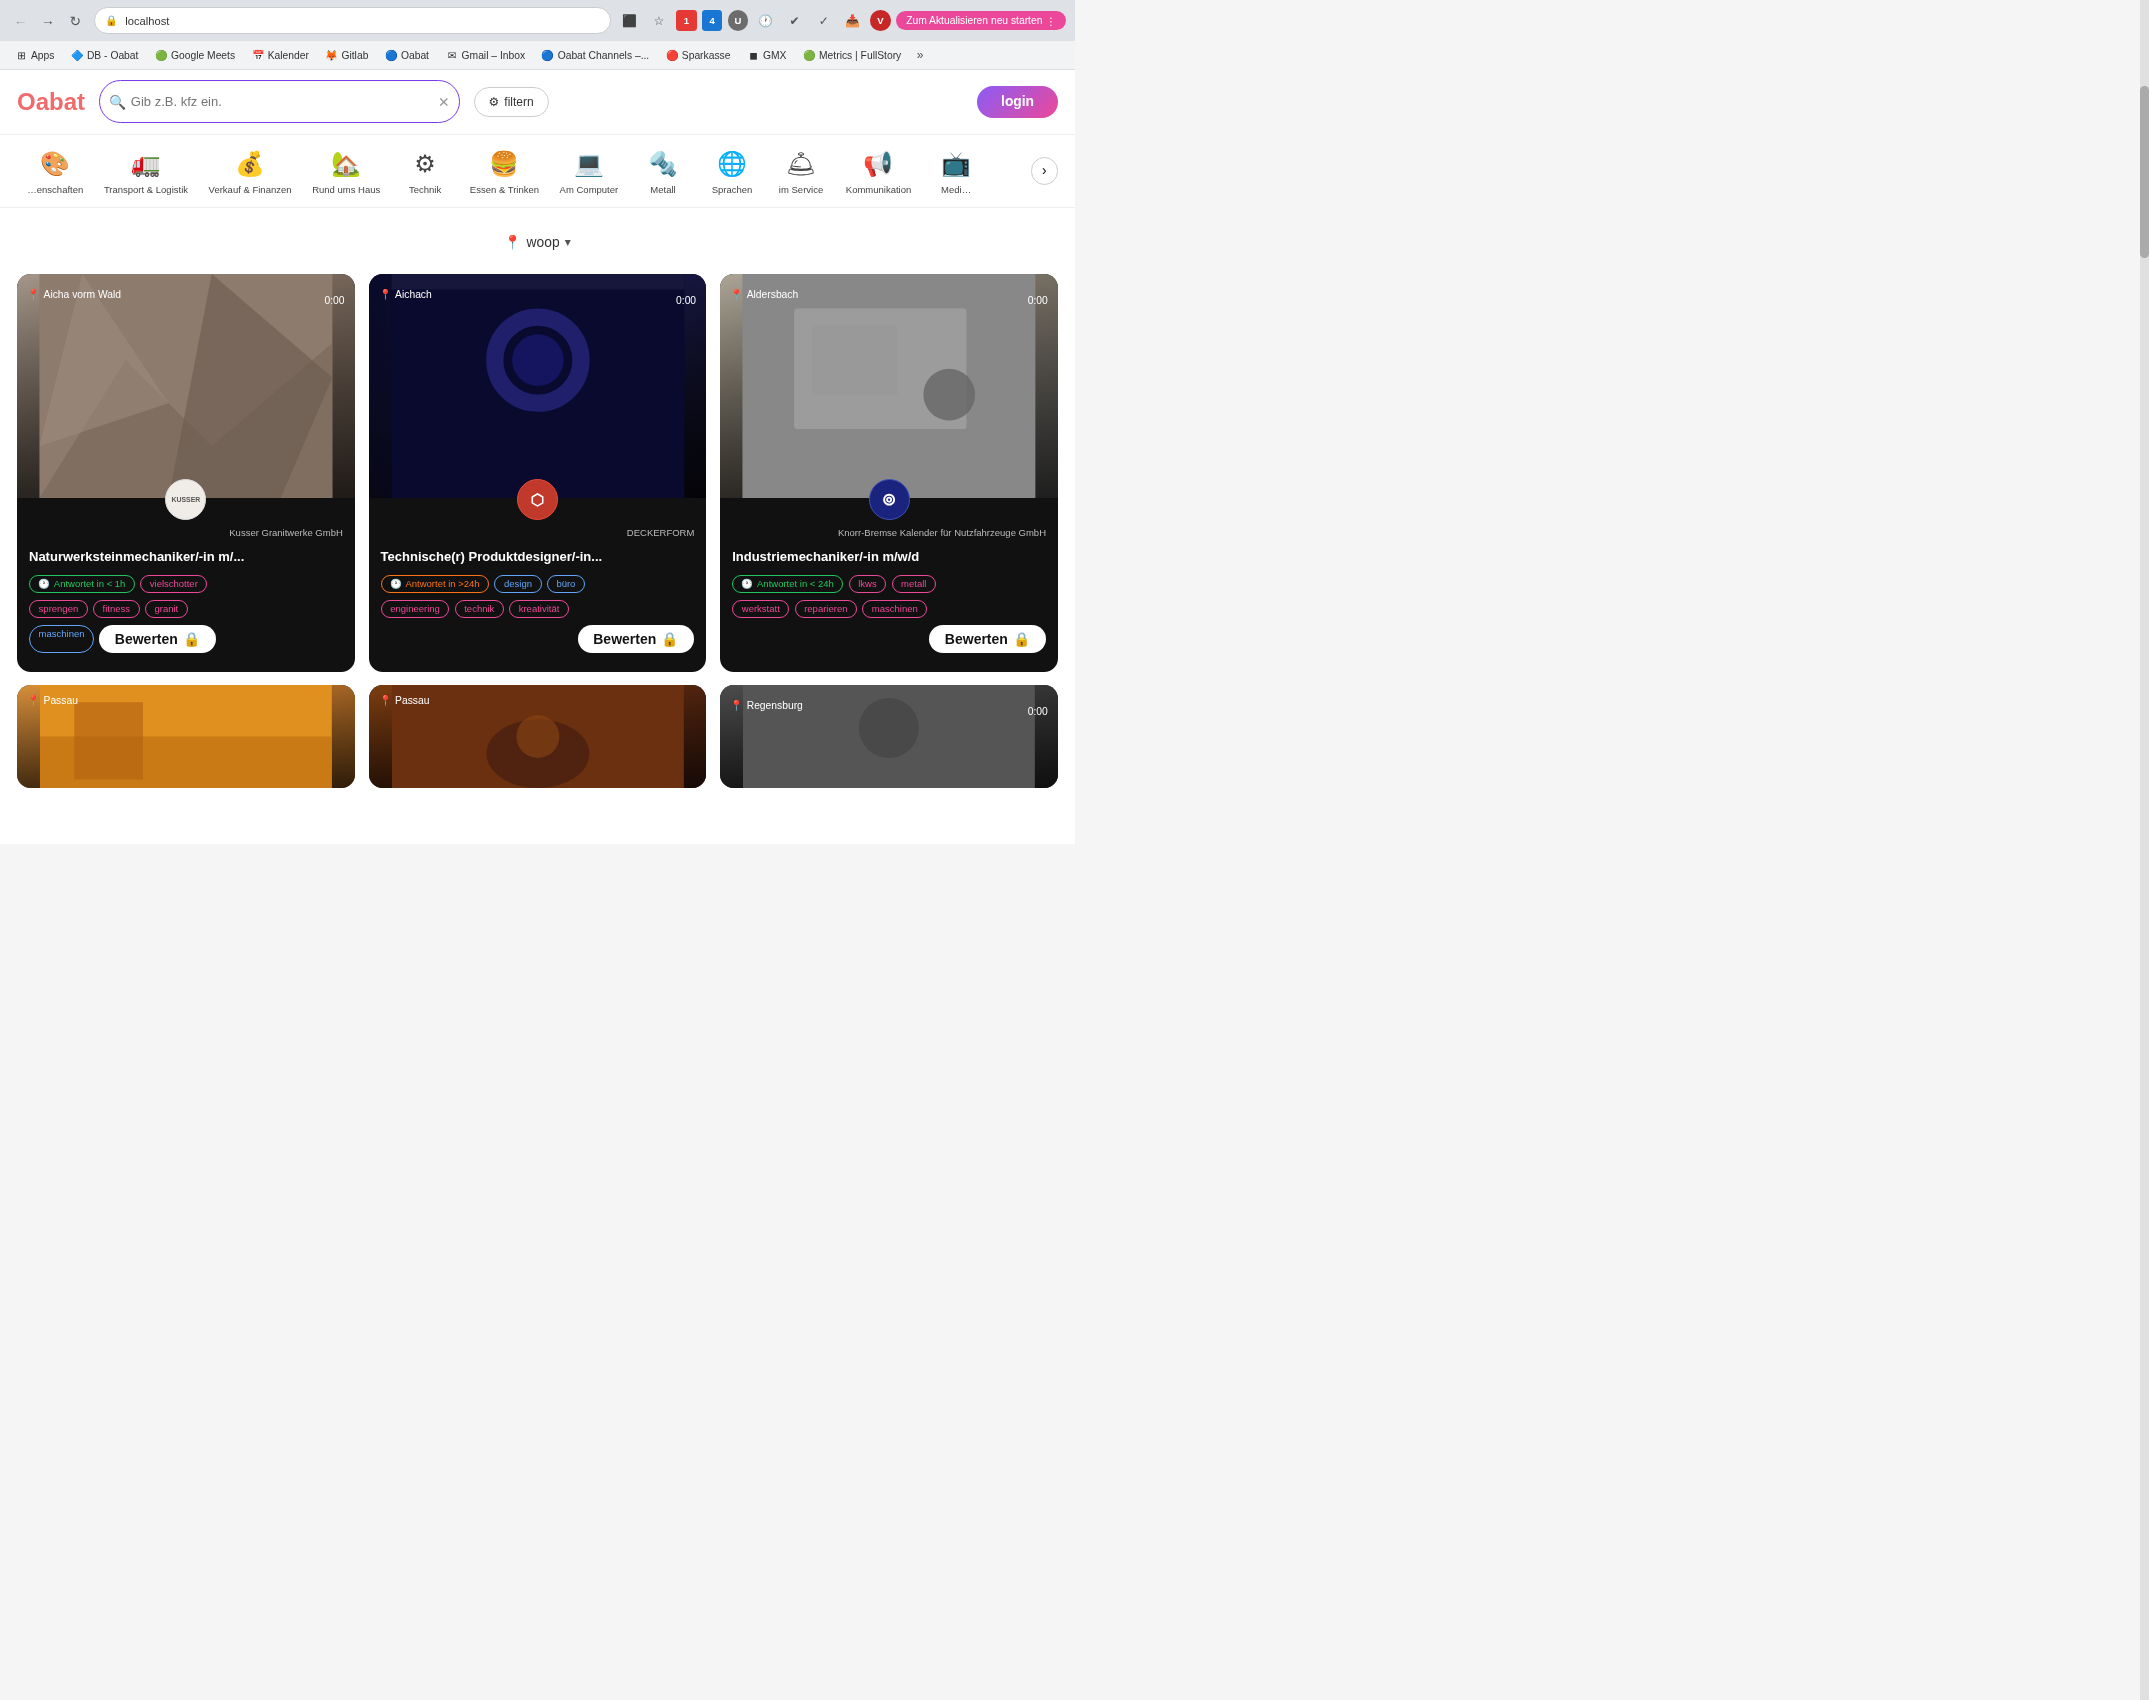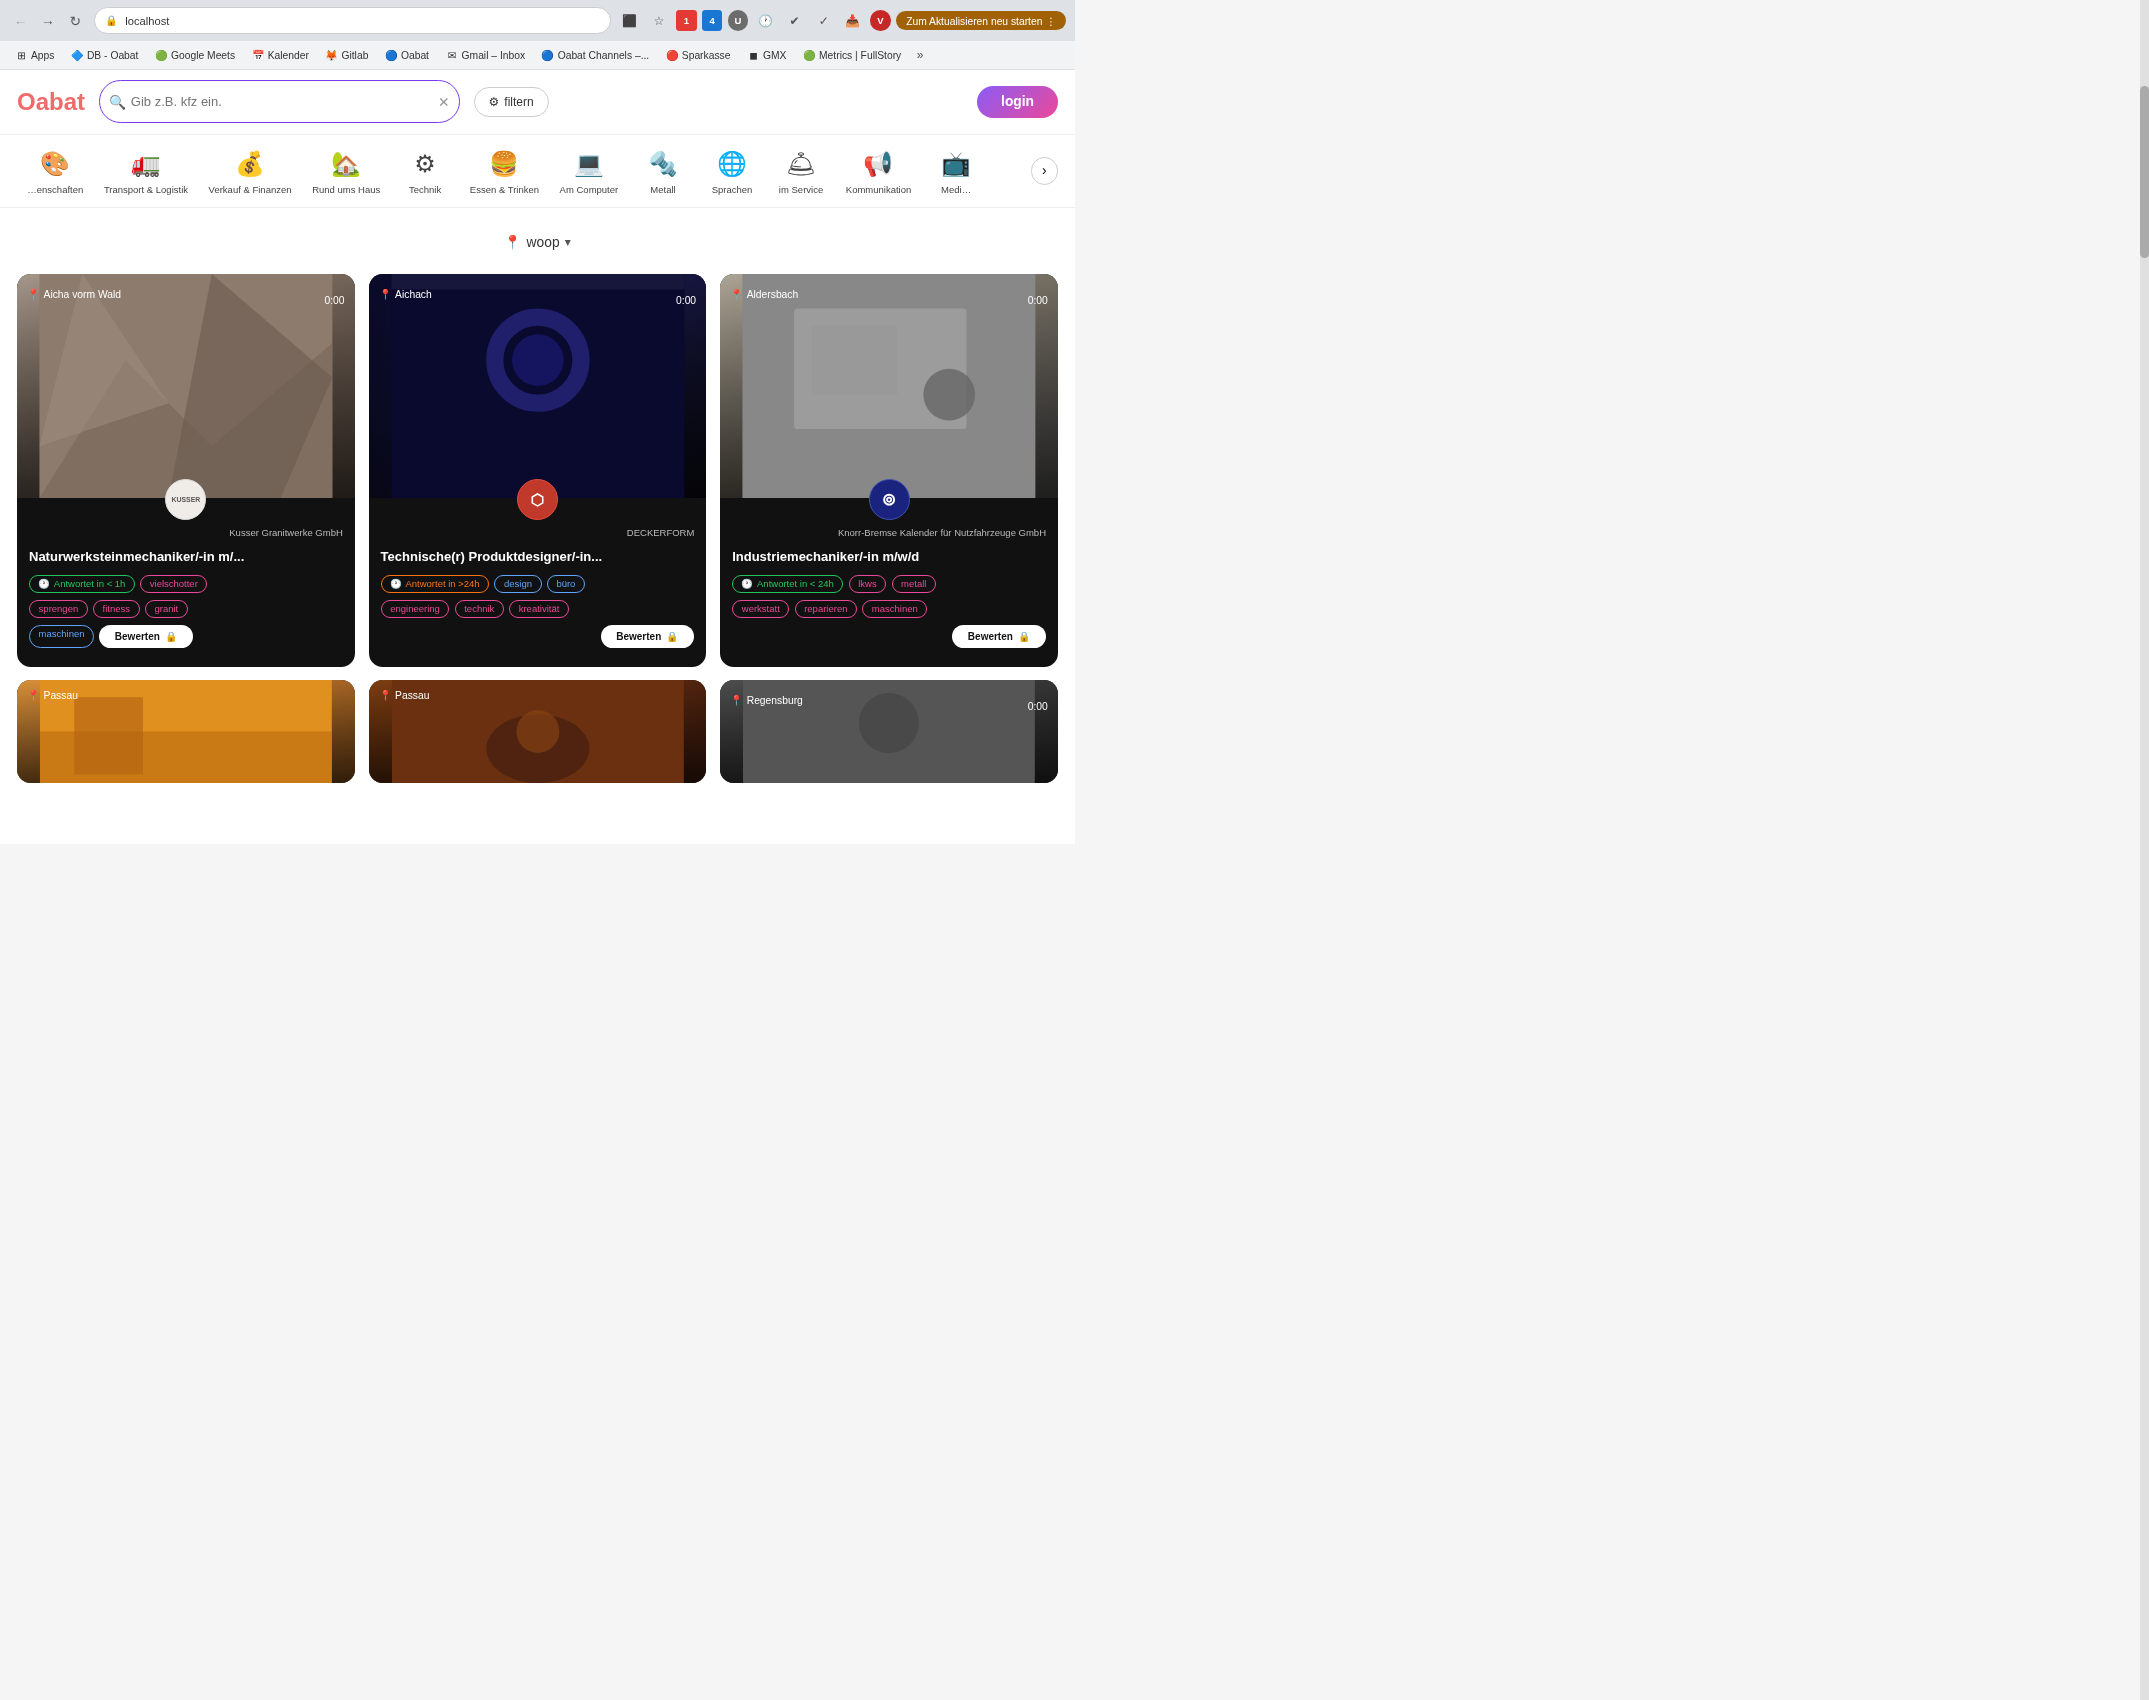--- a/index.html
+++ b/index.html
@@ -9,21 +9,21 @@
     .browser-chrome { background: #dee1e6; width: 100%; }
     .browser-toolbar { display: flex; align-items: center; padding: 5.2px 8.6px; gap: 6.9px; background: #dee1e6; height: 41px; }
     .nav-buttons { display: flex; gap: 3.4px; align-items: center; }
     .nav-btn { width: 24px; height: 24px; border-radius: 50%; background: none; border: none; cursor: pointer; display: flex; align-items: center; justify-content: center; color: #555; font-size: 13.8px; }
     .nav-btn.disabled { color: #aaa; cursor: default; }
     .address-bar { flex: 1; background: white; border-radius: 17px; height: 27.5px; display: flex; align-items: center; padding: 0 10.3px; gap: 6.9px; font-size: 11.2px; color: #333; border: 0.9px solid #ccc; }
     .address-bar .lock-icon { color: #555; font-size: 10.3px; }
     .toolbar-icons { display: flex; gap: 5.2px; align-items: center; }
     .toolbar-icon { width: 24px; height: 24px; display: flex; align-items: center; justify-content: center; border-radius: 50%; cursor: pointer; font-size: 12px; color: #555; }
     .ext-icon { width: 20.6px; height: 20.6px; border-radius: 3.4px; display: flex; align-items: center; justify-content: center; font-size: 9.5px; font-weight: bold; color: white; }
-    .update-btn { background: #a16207; color: white; border-radius: 17px; padding: 3.4px 10.3px; font-size: 10.3px; cursor: pointer; border: none; display: flex; align-items: flex-end; gap: 3.4px; white-space: nowrap; }
+    .update-btn { background: #ec4899; color: white; border-radius: 17px; padding: 3.4px 10.3px; font-size: 10.3px; cursor: pointer; border: none; display: flex; align-items: center; gap: 3.4px; white-space: nowrap; }
 
     
     .bookmarks-bar { background: #f1f3f4; padding: 3.4px 8.6px; display: flex; align-items: center; gap: 3.4px; border-bottom: 0.9px solid #ddd; height: 29px; overflow: hidden; }
     .bookmark-item { display: flex; align-items: center; gap: 3.4px; padding: 2.6px 6.9px; border-radius: 3.4px; cursor: pointer; font-size: 10.3px; color: #333; white-space: nowrap; }
     .bookmark-icon { width: 12px; height: 12px; display: flex; align-items: center; justify-content: center; font-size: 10.3px; }
     .more-bookmarks { padding: 2.6px 5.2px; cursor: pointer; color: #555; font-size: 12px; }
 
     
     .site { background: white; min-height: 774px; }
 
@@ -62,21 +62,21 @@
     .card-time { font-size: 10.3px; color: white; margin-top: 12px; }
     .company-logo { width: 41px; height: 41px; border-radius: 50%; background: white; display: flex; align-items: center; justify-content: center; margin: -27.5px auto 6.9px; position: relative; z-index: 3; font-size: 7.7px; font-weight: bold; overflow: hidden; }
     .company-name { text-align: right; font-size: 9.5px; color: #bbb; margin-bottom: 11px; }
     .job-title { font-size: 13px; font-weight: 700; color: white; margin-bottom: 8.6px; line-height: 1.3; }
     .tags { display: flex; flex-wrap: wrap; gap: 5.2px; margin-bottom: 6.9px; }
     .tag { border-radius: 17px; padding: 2.6px 8.6px; font-size: 9.5px; cursor: pointer; border: 0.9px solid; }
     .tag-response-fast { border-color: #22c55e; color: #22c55e; display: flex; align-items: center; gap: 3.4px; }
     .tag-response-slow { border-color: #f97316; color: #f97316; display: flex; align-items: center; gap: 3.4px; }
     .tag-keyword { border-color: #ec4899; color: #ec4899; }
     .tag-blue { border-color: #60a5fa; color: #60a5fa; }
-    .bewerten-btn { background: white; color: #111; border: none; border-radius: 17px; padding: 6px 15.5px; font-size: 10px; font-weight: 600; cursor: pointer; float: right; display: flex; align-items: center; gap: 5.2px; }
+    .bewerten-btn { background: white; color: #111; border: none; border-radius: 17px; padding: 6px 15.5px; font-size: 14px; font-weight: 600; cursor: pointer; float: right; display: flex; align-items: center; gap: 5.2px; }
 
     
     .card-img-aicha { background: linear-gradient(135deg, #b8a89a 0%, #8d7b6d 40%, #6b5a4e 100%); }
     .card-img-aichach { background: linear-gradient(135deg, #0a0a2e 0%, #1a1a4e 50%, #0d0d1a 100%); }
     .card-img-aldersbach { background: linear-gradient(135deg, #c0b8a8 0%, #8a8070 50%, #666 100%); }
     .card-img-passau1 { background: linear-gradient(135deg, #f0a040 0%, #d08030 50%, #a06020 100%); }
     .card-img-passau2 { background: linear-gradient(135deg, #8b4513 0%, #6b3010 50%, #4a2010 100%); }
     .card-img-regensburg { background: linear-gradient(135deg, #555 0%, #444 50%, #333 100%); }
 
     .bottom-cards { margin-top: 13.8px; }

